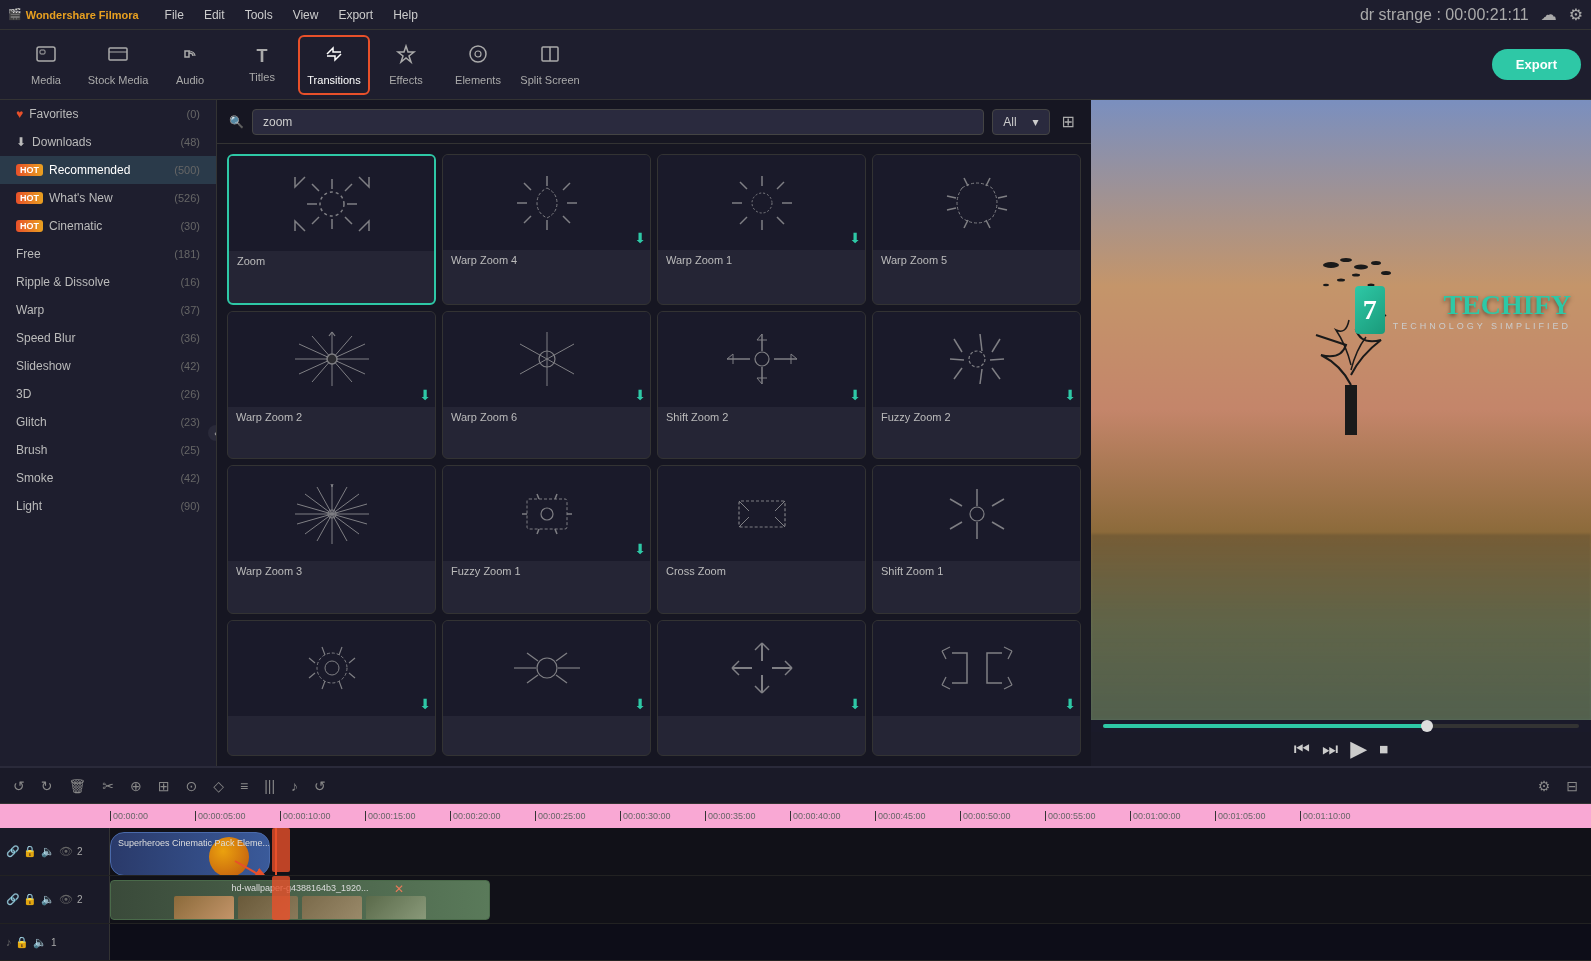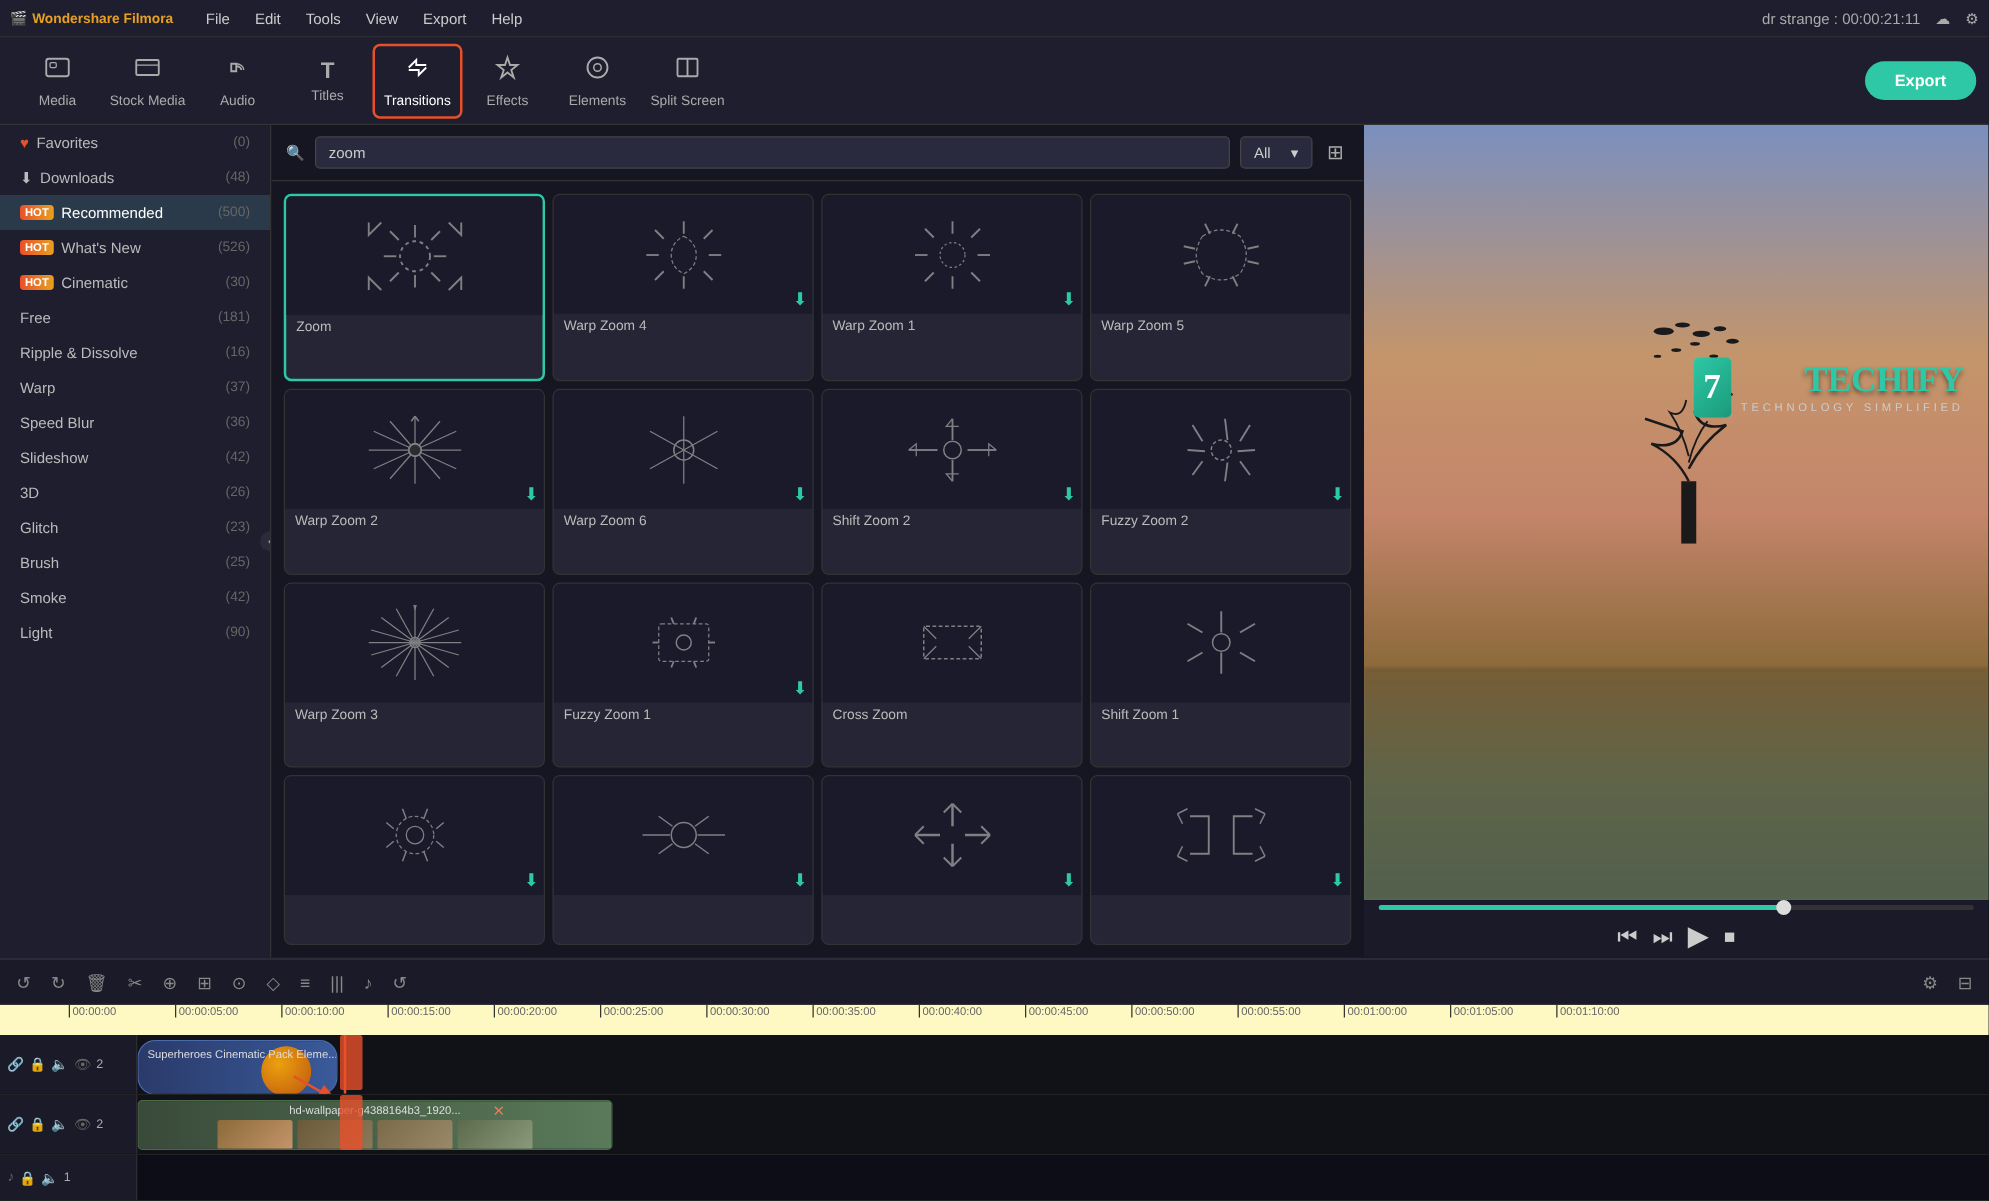--- a/index.html
+++ b/index.html
@@ -2,21 +2,21 @@
 <html><head>
   <meta charset="utf-8">
   <style>
     * { box-sizing: border-box; margin: 0; padding: 0; }
     body { background: #1a1a2e; color: #ccc; font-family: 'Segoe UI', Arial, sans-serif; font-size: 12px; overflow: hidden; width: 1591px; height: 961px; }
 
     
     .menu-bar { background: #1e1e2e; display: flex; align-items: center; padding: 0 8px; height: 30px; border-bottom: 1px solid #333; }
     .app-logo { color: #e8a020; font-size: 11px; font-weight: bold; margin-right: 16px; display: flex; align-items: center; gap: 4px; }
     .menu-item { color: #ccc; font-size: 12px; padding: 0 10px; cursor: pointer; height: 100%; display: flex; align-items: center; }
-    .menu-right { margin-left: auto; display: flex; align-items: center; gap: 12px; color: #aaa; font-size: 12px; }
+    .menu-right { margin-left: auto; display: flex; align-items: center; gap: 12px; color: #aaa; font-size: 16px; }
 
     
     .toolbar { background: #1e1e2e; display: flex; align-items: center; padding: 0 10px; height: 70px; border-bottom: 1px solid #333; }
     .toolbar-item { display: flex; flex-direction: column; align-items: center; justify-content: center; width: 72px; height: 60px; cursor: pointer; border-radius: 6px; color: #aaa; font-size: 11px; gap: 4px; }
     .toolbar-item.active { color: #fff; border: 2px solid #e8502a; border-radius: 6px; }
     .toolbar-item .icon { font-size: 20px; }
     .export-btn { margin-left: auto; background: #2ec8a6; color: #fff; border: none; padding: 8px 24px; border-radius: 20px; font-size: 13px; cursor: pointer; font-weight: bold; }
 
     
     .main-area { display: flex; height: calc(961px - 30px - 70px - 195px); }
@@ -52,21 +52,21 @@
     .progress-bar-outer { flex: 1; height: 4px; background: #333; border-radius: 2px; position: relative; }
     .progress-bar-inner { height: 100%; background: #2ec8a6; border-radius: 2px; width: 68%; }
     .progress-handle { position: absolute; top: 50%; transform: translateY(-50%); width: 12px; height: 12px; background: #ddd; border-radius: 50%; left: calc(68% - 6px); }
     .playback-controls { display: flex; align-items: center; gap: 12px; padding: 6px 0; }
     .play-btn { font-size: 18px; cursor: pointer; color: #ccc; }
 
     
     .timeline-area { height: 195px; background: #111118; border-top: 2px solid #2a2a3a; display: flex; flex-direction: column; }
     .timeline-toolbar { height: 36px; background: #1a1a28; display: flex; align-items: center; padding: 0 8px; gap: 6px; border-bottom: 1px solid #333; }
     .tl-btn { color: #888; font-size: 14px; cursor: pointer; padding: 3px 5px; border-radius: 3px; }
-    .timeline-ruler { height: 24px; background: #fef9c3; display: flex; align-items: flex-start; padding-left: 55px; overflow: hidden; }
+    .timeline-ruler { height: 24px; background: #f9a8d4; display: flex; align-items: center; padding-left: 110px; overflow: hidden; }
     .ruler-marks { display: flex; gap: 0; font-size: 9px; color: #666; }
     .ruler-mark { width: 85px; text-align: left; border-left: 1px solid #333; padding-left: 2px; }
     .timeline-tracks { flex: 1; display: flex; flex-direction: column; overflow: hidden; }
     .track-row { display: flex; height: 52px; border-bottom: 1px solid #222; }
     .track-controls { width: 110px; background: #1a1a28; display: flex; align-items: center; padding: 0 6px; gap: 4px; flex-shrink: 0; border-right: 1px solid #333; }
     .track-icon { color: #666; font-size: 11px; cursor: pointer; }
     .track-body { flex: 1; position: relative; overflow: hidden; background: #111118; }
     .track-clip { position: absolute; top: 4px; height: 44px; border-radius: 4px; display: flex; align-items: center; overflow: hidden; }
     .video-clip { background: linear-gradient(90deg, #2a3a6a, #3a5a9a); border: 1px solid #4a6aaa; }
     .video-clip2 { background: linear-gradient(90deg, #3a4a3a, #5a7a5a); border: 1px solid #4a6a4a; }

